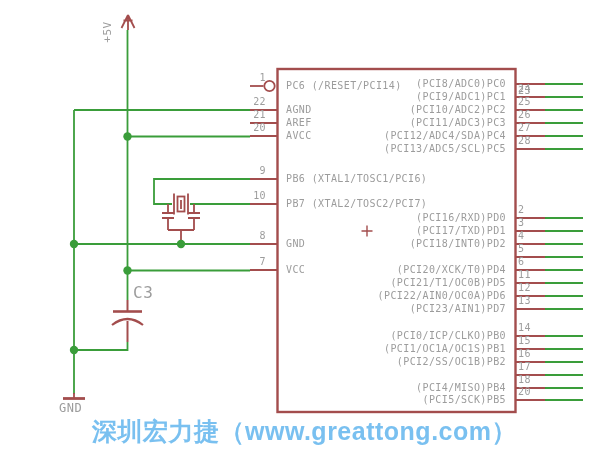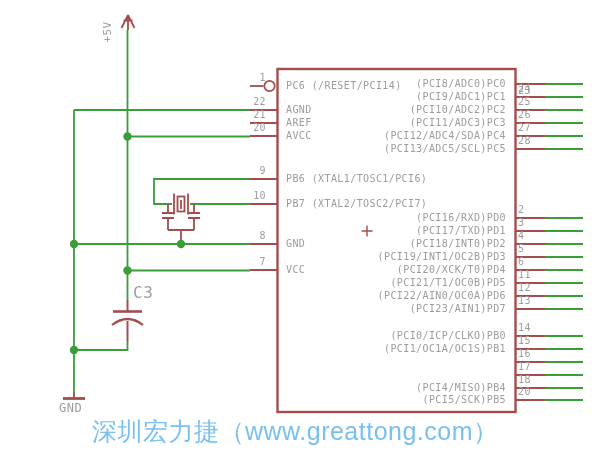--- a/index.html
+++ b/index.html
@@ -19,21 +19,21 @@
   .pnum.ln{right:338px;width:30px;text-align:right;}
   .netlbl{position:absolute;color:#9c9c9c;font-size:12px;letter-spacing:0.5px;}
   .rot{
     position:absolute;left:90px;top:26px;width:34px;height:12px;
     transform:rotate(-90deg);text-align:center;
     color:#9c9c9c;font-size:11px;letter-spacing:0.5px;
   }
   .watermark{
     position:absolute;left:92px;top:415px;
     font-family:"Liberation Sans","DejaVu Sans",sans-serif;
-    font-weight:normal;font-size:25px;letter-spacing:0.5px;
+    font-weight:bold;font-size:25px;letter-spacing:0.5px;
     color:#79c0f0;
     text-shadow:0 0 2px #ffffff,0 0 3px #ffffff,0 0 5px #ffffff;
     white-space:nowrap;
   }
 </style>
 </head>
 <body>
 
 <div class="stage">
 
@@ -128,27 +128,27 @@
 
   <span class="lbl pname r" style="top:78px">(PCI8/ADC0)PC0</span>
   <span class="lbl pname r" style="top:91px">(PCI9/ADC1)PC1</span>
   <span class="lbl pname r" style="top:104px">(PCI10/ADC2)PC2</span>
   <span class="lbl pname r" style="top:117px">(PCI11/ADC3)PC3</span>
   <span class="lbl pname r" style="top:130px">(PCI12/ADC4/SDA)PC4</span>
   <span class="lbl pname r" style="top:143px">(PCI13/ADC5/SCL)PC5</span>
   <span class="lbl pname r" style="top:212px">(PCI16/RXD)PD0</span>
   <span class="lbl pname r" style="top:225px">(PCI17/TXD)PD1</span>
   <span class="lbl pname r" style="top:238px">(PCI18/INT0)PD2</span>
-  <span class="lbl pname r" style="top:251px">(PCI19/INT1/OC2B)PD3</span>
   <span class="lbl pname r" style="top:264px">(PCI20/XCK/T0)PD4</span>
   <span class="lbl pname r" style="top:277px">(PCI21/T1/OC0B)PD5</span>
   <span class="lbl pname r" style="top:290px">(PCI22/AIN0/OC0A)PD6</span>
   <span class="lbl pname r" style="top:303px">(PCI23/AIN1)PD7</span>
   <span class="lbl pname r" style="top:330px">(PCI0/ICP/CLKO)PB0</span>
   <span class="lbl pname r" style="top:343px">(PCI1/OC1A/OC1S)PB1</span>
+  <span class="lbl pname r" style="top:356px">(PCI2/SS/OC1B)PB2</span>
   <span class="lbl pname r" style="top:382px">(PCI4/MISO)PB4</span>
   <span class="lbl pname r" style="top:394px">(PCI5/SCK)PB5</span>
 
   <span class="lbl pnum rn" style="top:85px">23</span>
   <span class="lbl pnum rn" style="top:83px">24</span>
   <span class="lbl pnum rn" style="top:96px">25</span>
   <span class="lbl pnum rn" style="top:109px">26</span>
   <span class="lbl pnum rn" style="top:122px">27</span>
   <span class="lbl pnum rn" style="top:135px">28</span>
   <span class="lbl pnum rn" style="top:204px">2</span>

